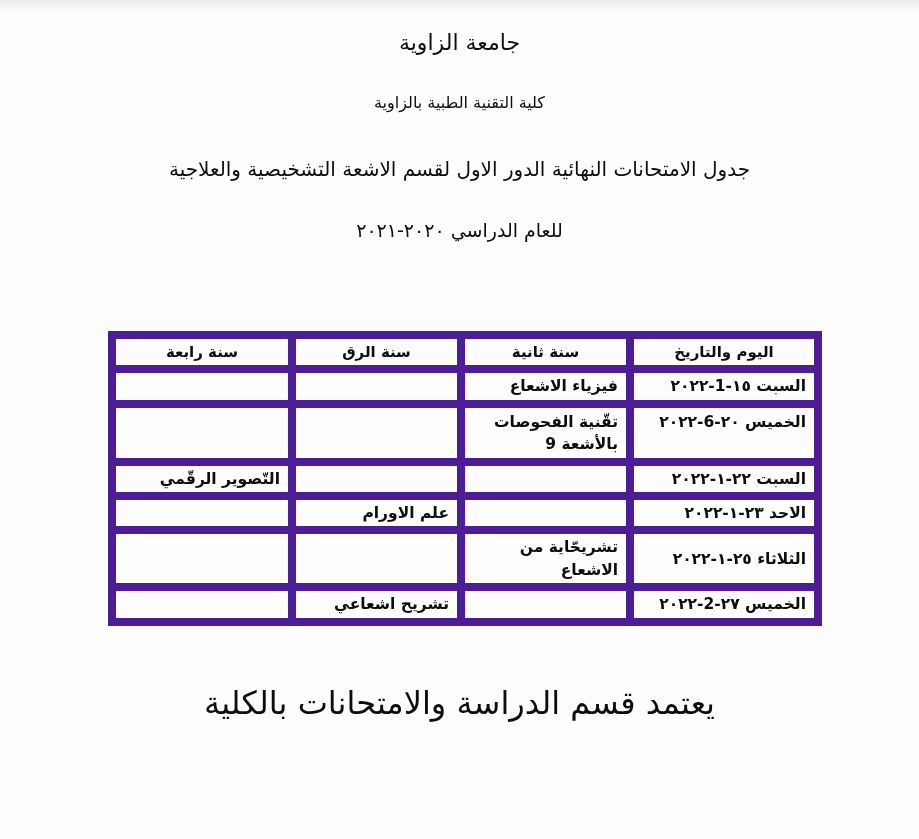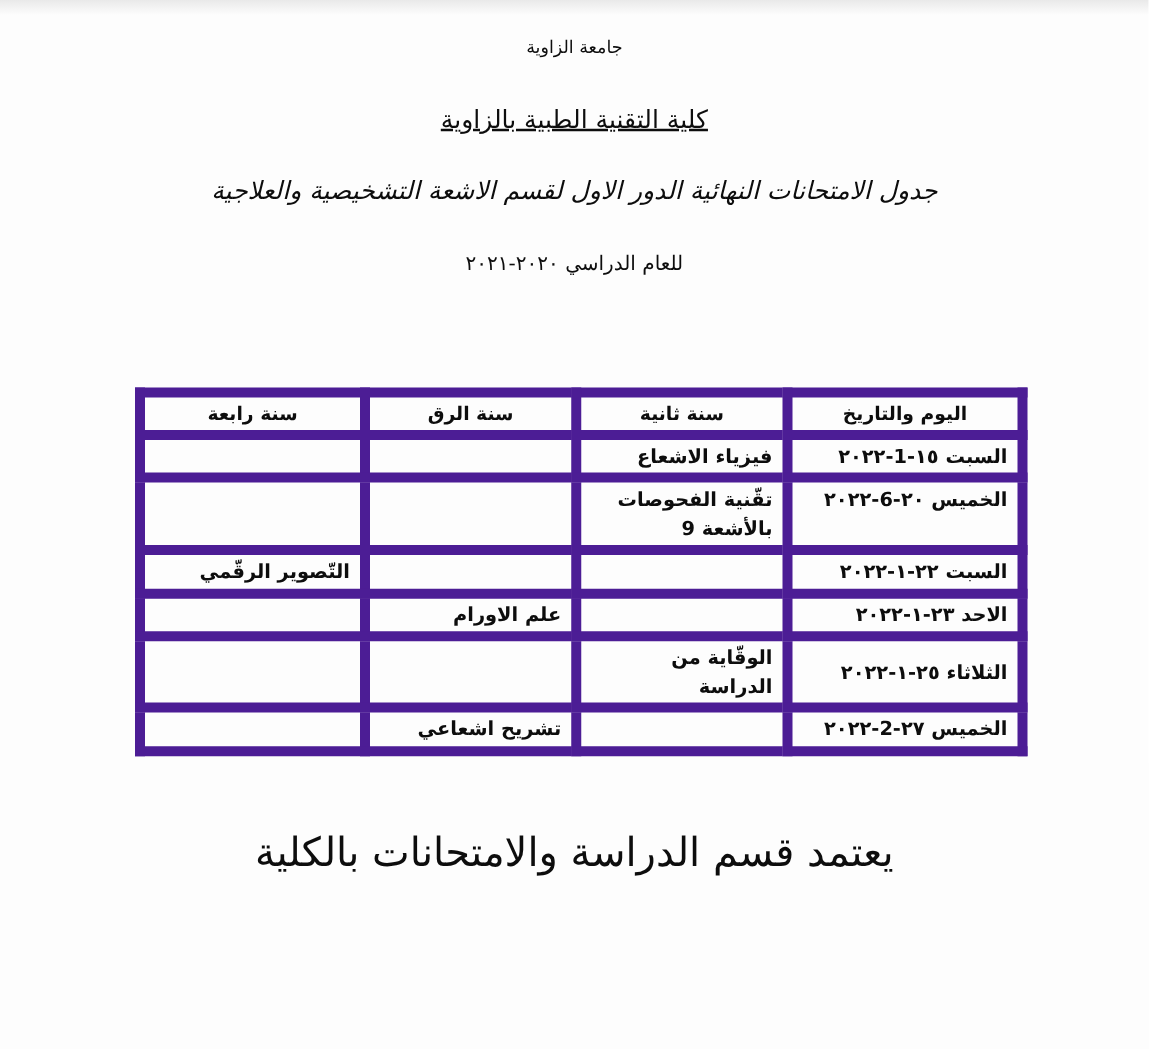--- a/index.html
+++ b/index.html
@@ -23,24 +23,24 @@
     top: 0; left: 0; right: 0;
     height: 12px;
     background: linear-gradient(#e9e9e9, rgba(255,255,255,0));
     pointer-events: none;
   }
   .title {
     text-align: center;
     font-weight: 400;
     line-height: 1.3;
   }
-  .t1 { margin: 0; padding-top: 29px; font-size: 14px; }
-  .t2 { margin: 35px 0 0 0; font-size: 20px; text-decoration: underline; }
-  .t3 { margin: 31px 0 0 0; font-size: 20px; font-style: italic; }
-  .t4 { margin: 36px 0 0 0; font-size: 16px; }
+  .t1 { margin: 0; padding-top: 29px; font-size: 22px; }
+  .t2 { margin: 35px 0 0 0; font-size: 16px; }
+  .t3 { margin: 43px 0 0 0; font-size: 20px; }
+  .t4 { margin: 36px 0 0 0; font-size: 19px; }
 
   table.exam-table {
     border-collapse: collapse;
     table-layout: fixed;
     width: 706px;
     margin: 88px 97px 0 auto;
     background: #fdfdfd;
   }
   table.exam-table th,
   table.exam-table td {
@@ -123,21 +123,21 @@
         <td>التّصوير الرقّمي</td>
       </tr>
       <tr>
         <td>الاحد ٢٣-١-٢٠٢٢</td>
         <td></td>
         <td>علم الاورام</td>
         <td></td>
       </tr>
       <tr>
         <td>الثلاثاء ٢٥-١-٢٠٢٢</td>
-        <td>الوقّاية من الدراسة</td>
+        <td>تشريحّاية من الاشعاع</td>
         <td></td>
         <td></td>
       </tr>
       <tr class="last">
         <td>الخميس ٢٧-2-٢٠٢٢</td>
         <td></td>
         <td>تشريح اشعاعي</td>
         <td></td>
       </tr>
     </tbody>

